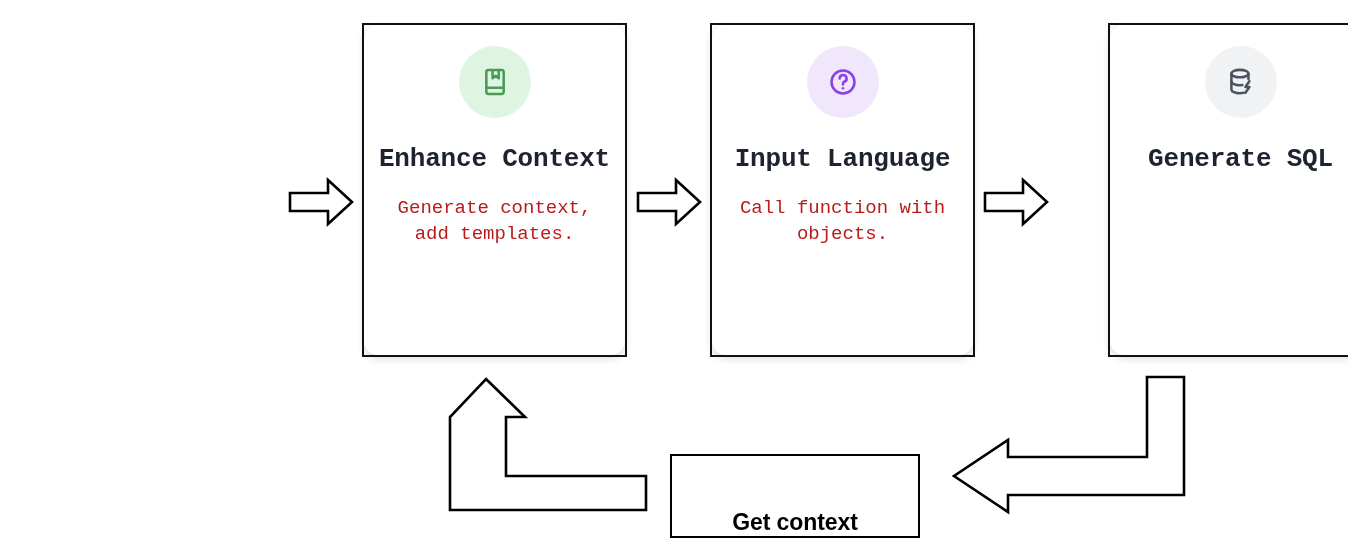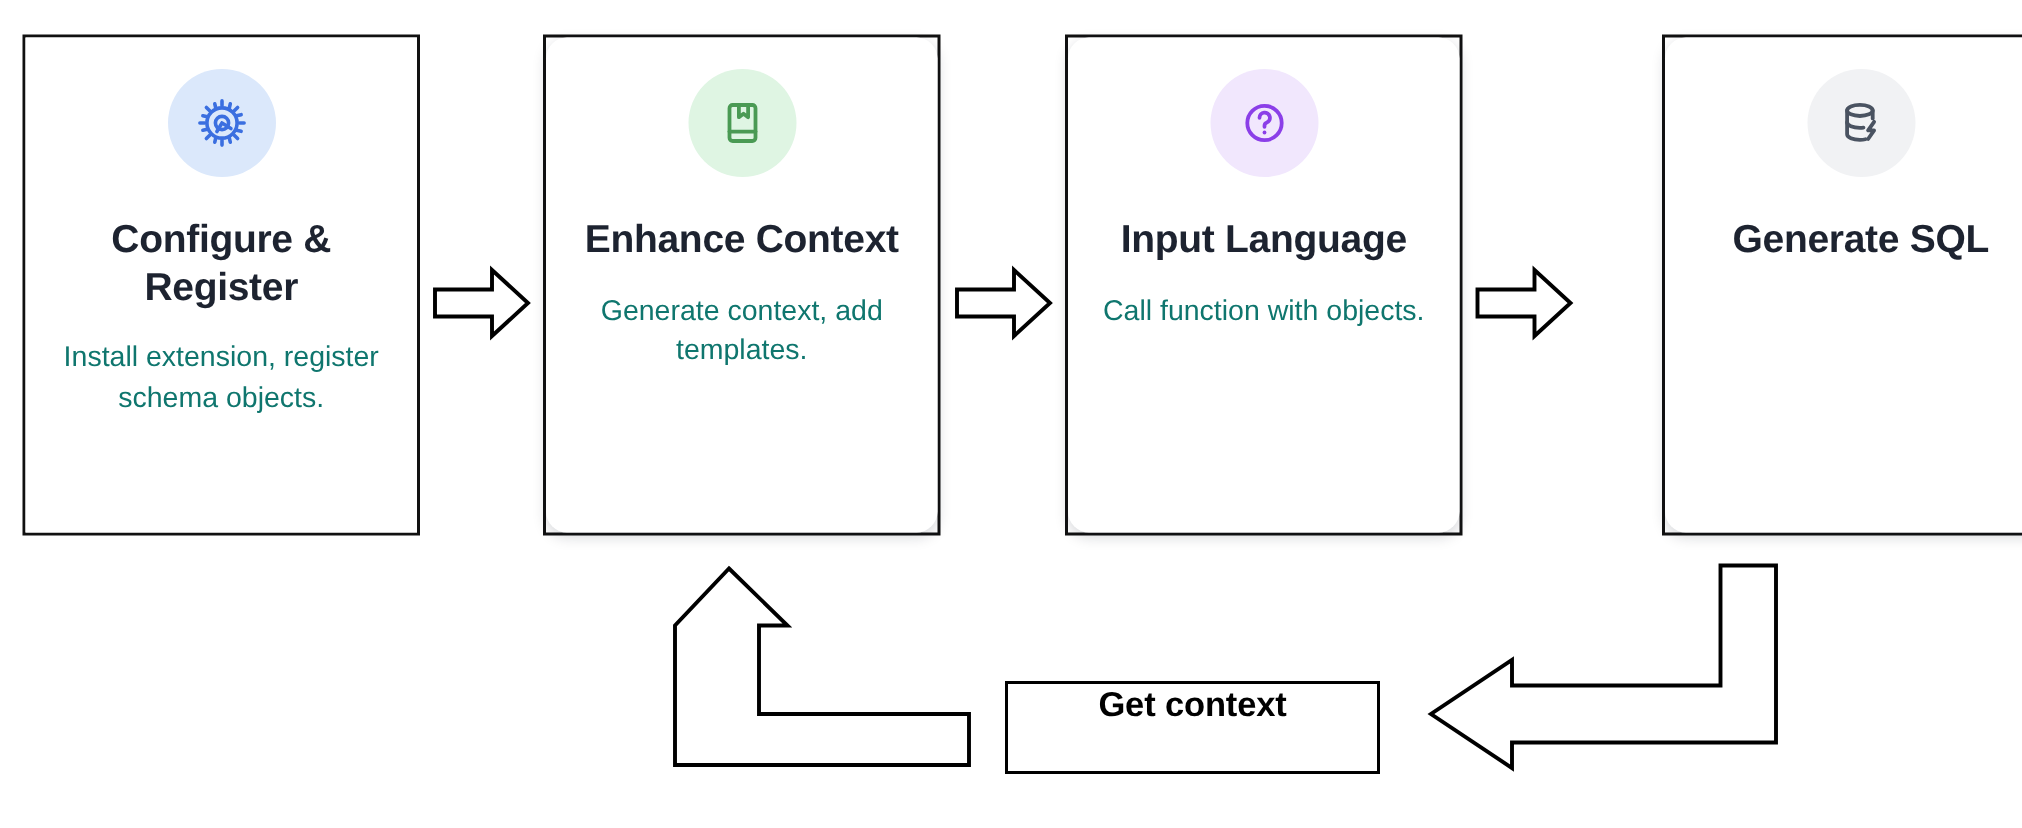--- a/index.html
+++ b/index.html
@@ -38,20 +38,21 @@
     background: #ffffff;
     display: flex;
     flex-direction: column;
     align-items: center;
     box-sizing: border-box;
     padding: 21px 14px 10px 14px;
   }
   .card.rounded .card-inner {
     border-radius: 14px;
     box-shadow: 0 3px 9px rgba(15, 23, 42, 0.17);
+    font-family: Liberation Mono, monospace;
   }
 
   .icon-circle {
     width: 72px;
     height: 72px;
     border-radius: 50%;
     display: flex;
     align-items: center;
     justify-content: center;
     flex: none;
@@ -65,21 +66,21 @@
     line-height: 1.22;
     color: #1d2330;
     text-align: center;
     letter-spacing: -0.2px;
   }
   .card-desc {
     margin-top: 19px;
     font-size: 19px;
     font-weight: normal;
     line-height: 1.38;
-    color: #0f766e;
+    color: #b91c1c;
     text-align: center;
   }
 
   
   #card-1 { left: 15px; }
   #card-2 { left: 362px; }
   #card-3 { left: 710px; padding-left: 44px; }
   #card-4 { left: 1108px; }
 
   
@@ -99,55 +100,40 @@
   #arrow-3 { left: 983px; top: 178px; }
   #arrow-loop-right { left: 940px; top: 376px; }
   #arrow-loop-left  { left: 448px; top: 376px; }
 
   
   #get-context-box {
     position: absolute;
     left: 670px;
     top: 454px;
     width: 250px;
-    height: 62px;
+    height: 84px;
     border: 2.6px solid #000000;
     background: #ffffff;
     box-sizing: border-box;
     display: flex;
-    align-items: flex-start;
+    align-items: flex-end;
     justify-content: center;
   }
   #get-context-label {
     font-size: 23px;
     font-weight: bold;
     color: #000000;
     letter-spacing: -0.1px;
   }
 </style>
 </head>
 <body>
 
 <div id="canvas">
 
-  <div class="card" id="card-1">
-    <div class="card-inner">
-      <div class="icon-circle" style="background:#dbe8fb">
-        <svg width="34" height="34" viewBox="0 0 24 24" fill="none" stroke="#3b6fe0" stroke-width="1.7" stroke-linecap="round" stroke-linejoin="round">
-          <circle cx="12" cy="12" r="7.1"></circle>
-          <circle cx="12" cy="12" r="3.1"></circle>
-          <path d="M12 1.6v2.2M12 20.2v2.2M1.6 12h2.2M20.2 12h2.2M4.66 4.66l1.56 1.56M17.78 17.78l1.56 1.56M19.34 4.66l-1.56 1.56M6.22 17.78l-1.56 1.56"></path>
-          <path d="M8.6 3.0l.5 2.1M15.4 18.9l.5 2.1M3.0 15.4l2.1-.5M18.9 8.6l2.1-.5M3.0 8.6l2.1.5M18.9 15.4l2.1.5M8.6 21.0l.5-2.1M15.4 5.1l.5-2.1"></path>
-          <path d="M12 12l4.2 2.6M12 12l-2.4 4.0"></path>
-        </svg>
-      </div>
-      <div class="card-title">Configure &amp; Register</div>
-      <div class="card-desc">Install extension, register schema objects.</div>
-    </div>
-  </div>
 
   <div class="card rounded" id="card-2">
     <div class="card-inner">
       <div class="icon-circle" style="background:#dff5e3">
         <svg width="32" height="32" viewBox="0 0 24 24" fill="none" stroke="#4a9a54" stroke-width="1.9" stroke-linecap="round" stroke-linejoin="round">
           <path d="M5.5 4.6a1.6 1.6 0 0 1 1.6-1.6h9.8a1.6 1.6 0 0 1 1.6 1.6v14.8a1.6 1.6 0 0 1-1.6 1.6H7.1a1.6 1.6 0 0 1-1.6-1.6z"></path>
           <path d="M5.5 16.3h13"></path>
           <path d="M10.2 3v6.1l2.3-1.7 2.3 1.7V3"></path>
         </svg>
       </div>

